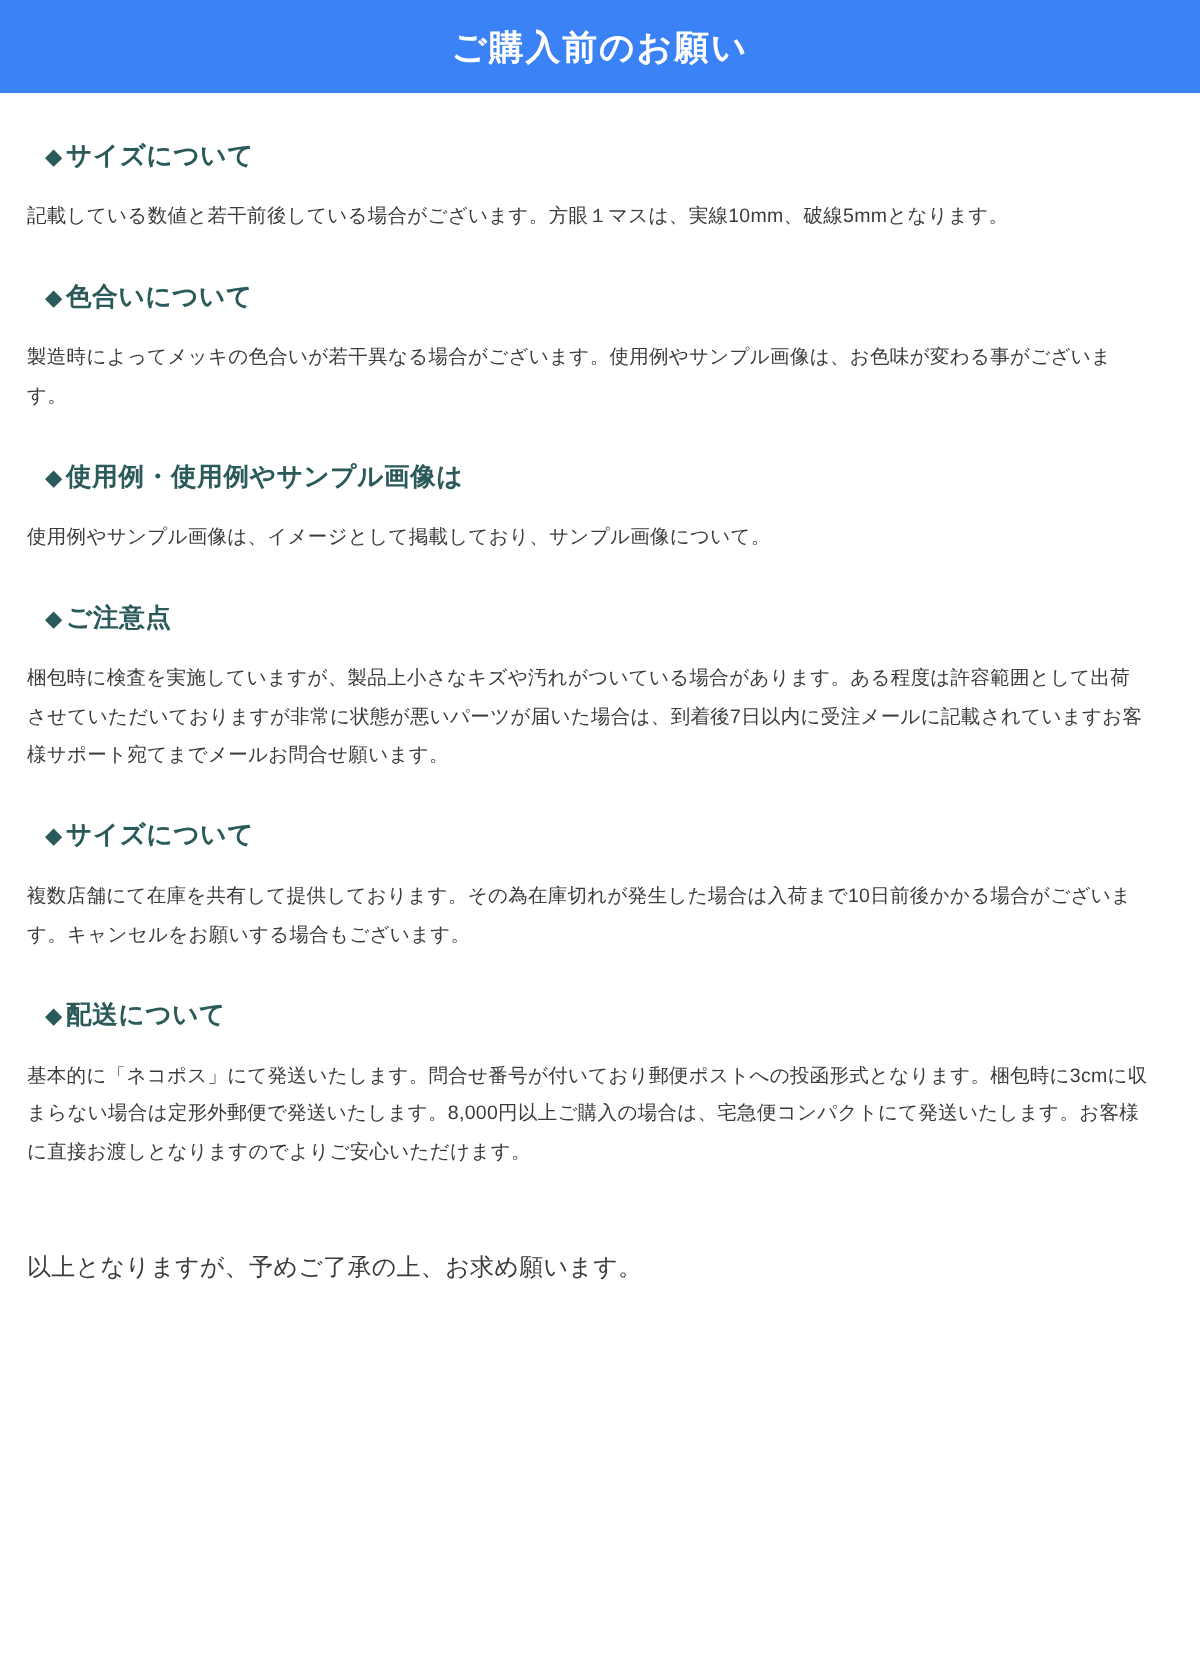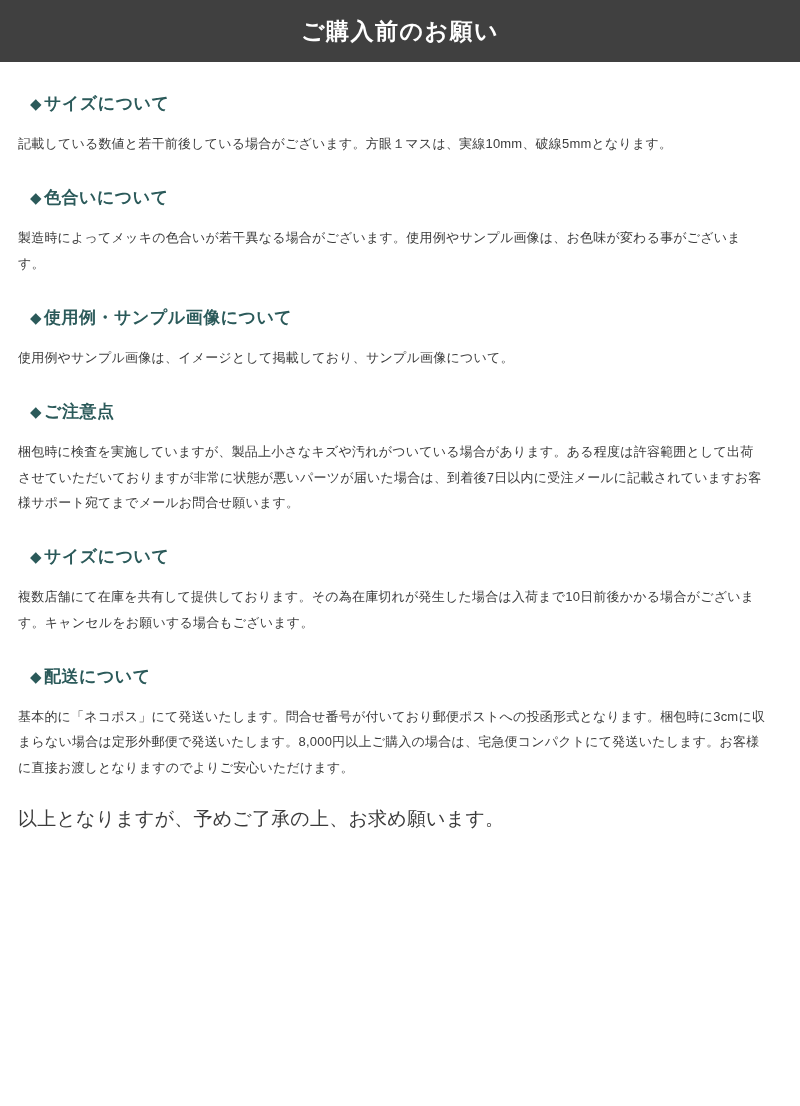--- a/index.html
+++ b/index.html
@@ -12,21 +12,21 @@
     background: #ffffff;
     font-family: "Liberation Sans", "DejaVu Sans", sans-serif;
     color: #333333;
     -webkit-font-smoothing: antialiased;
   }
   .page {
     width: 800px;
     position: relative;
   }
   .header-band {
-    background: #404040;
+    background: #3b82f6;
     height: 62px;
     display: flex;
     align-items: center;
     justify-content: center;
   }
   .header-title {
     color: #ffffff;
     font-size: 23px;
     font-weight: bold;
     letter-spacing: 1.5px;
@@ -53,24 +53,24 @@
     line-height: 1;
   }
   .body-text {
     font-size: 13px;
     line-height: 1.95;
     color: #3b3b3b;
     margin: 16px 16px 0 0;
     letter-spacing: 0.2px;
   }
   .footer-note {
-    font-size: 19px;
+    font-size: 16px;
     line-height: 1.95;
     color: #3b3b3b;
-    margin: 20px 0 0 0;
+    margin: 50px 0 0 0;
     letter-spacing: 0.2px;
   }
   .footer-note .line {
     display: block;
   }
 </style>
 </head>
 <body>
 
 <div class="page">
@@ -93,21 +93,21 @@
       <div class="section-heading">
         <span class="diamond">◆</span>
         <span>色合いについて</span>
       </div>
       <p class="body-text">製造時によってメッキの色合いが若干異なる場合がございます。使用例やサンプル画像は、お色味が変わる事がございます。</p>
     </div>
 
     <div class="section">
       <div class="section-heading">
         <span class="diamond">◆</span>
-        <span>使用例・サンプル画像について</span>
+        <span>使用例・使用例やサンプル画像は</span>
       </div>
       <p class="body-text">使用例やサンプル画像は、イメージとして掲載しており、サンプル画像について。</p>
     </div>
 
     <div class="section">
       <div class="section-heading">
         <span class="diamond">◆</span>
         <span>ご注意点</span>
       </div>
       <p class="body-text">梱包時に検査を実施していますが、製品上小さなキズや汚れがついている場合があります。ある程度は許容範囲として出荷させていただいておりますが非常に状態が悪いパーツが届いた場合は、到着後7日以内に受注メールに記載されていますお客様サポート宛てまでメールお問合せ願います。</p>

